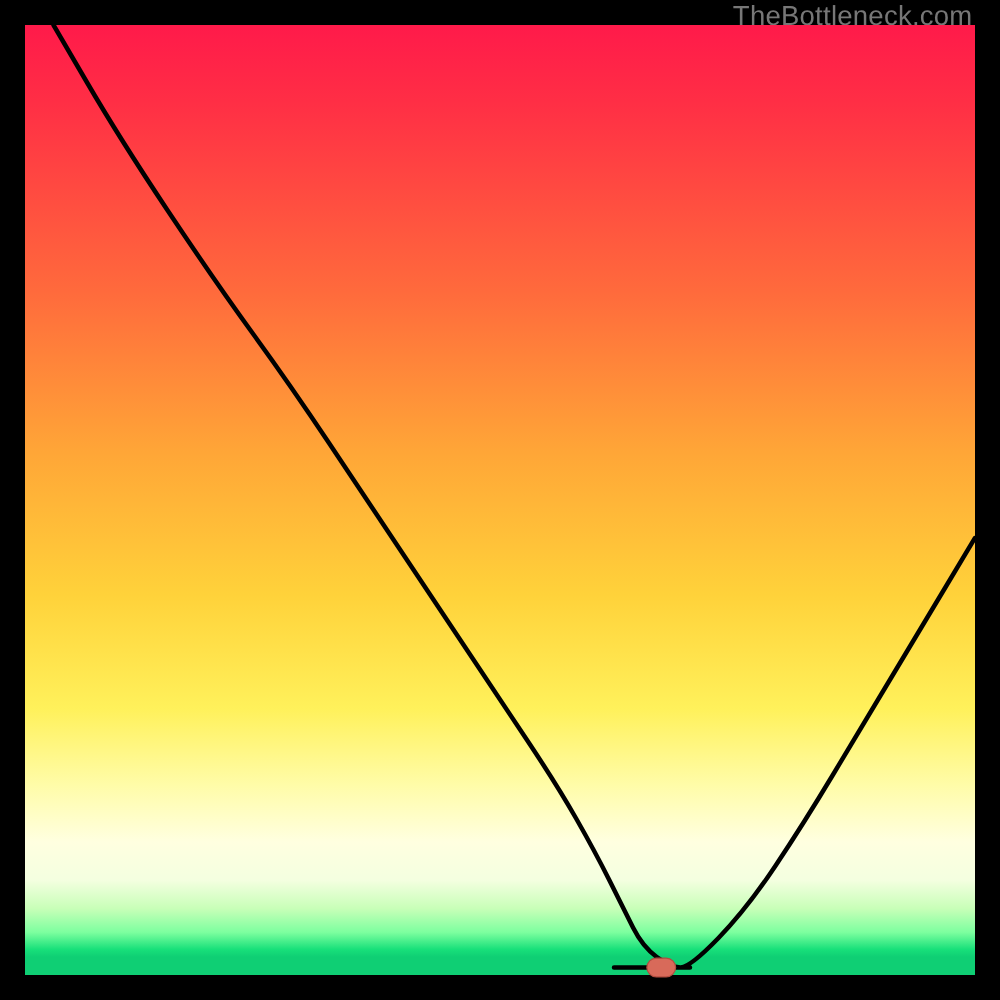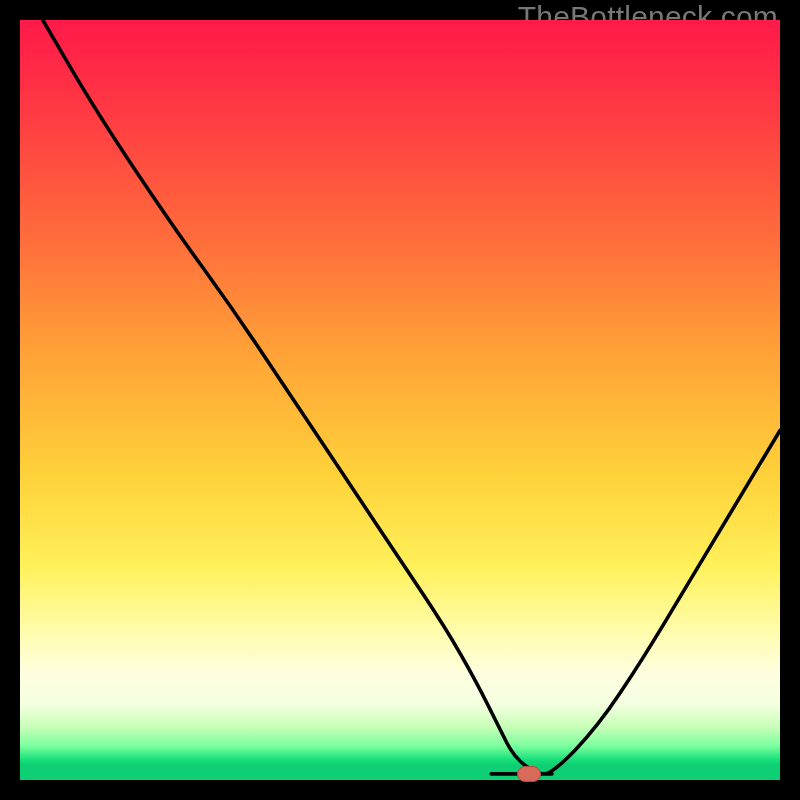--- a/index.html
+++ b/index.html
@@ -56,21 +56,21 @@
     top: 0;
     width: 100%;
     height: 100%;
     pointer-events: none;
   }
   .watermark {
     position: absolute;
     top: 0px;
     right: 22px;
     color: #777;
-    font-size: 30px;
+    font-size: 22px;
     font-weight: 500;
     letter-spacing: 0.2px;
     pointer-events: none;
   }
   .marker {
     position: absolute;
     width: 22px;
     height: 14px;
     border-radius: 8px;
     background: #d86a5a;

